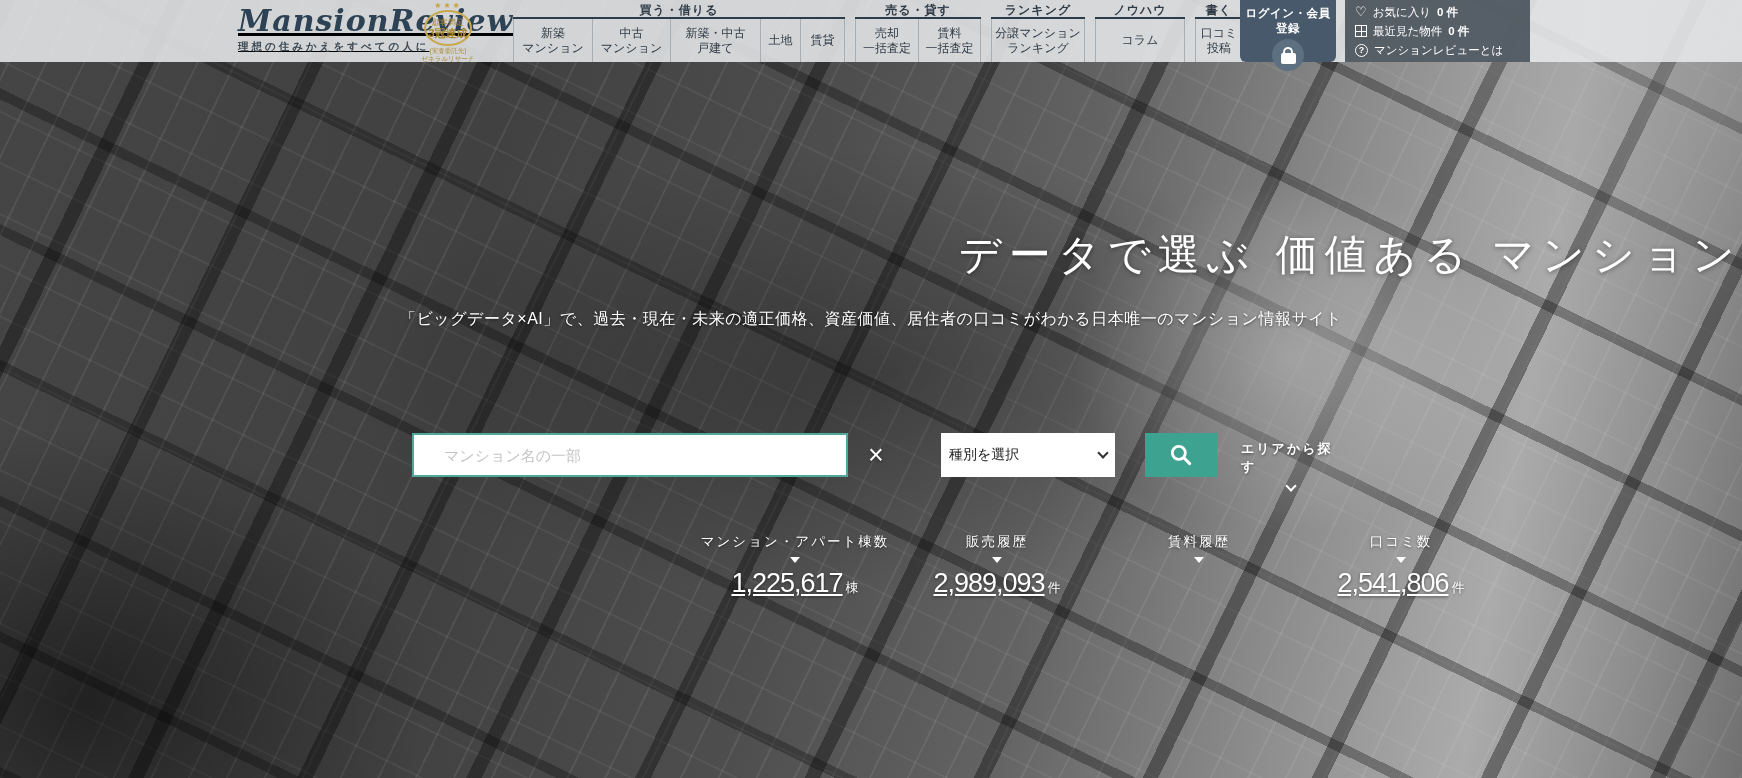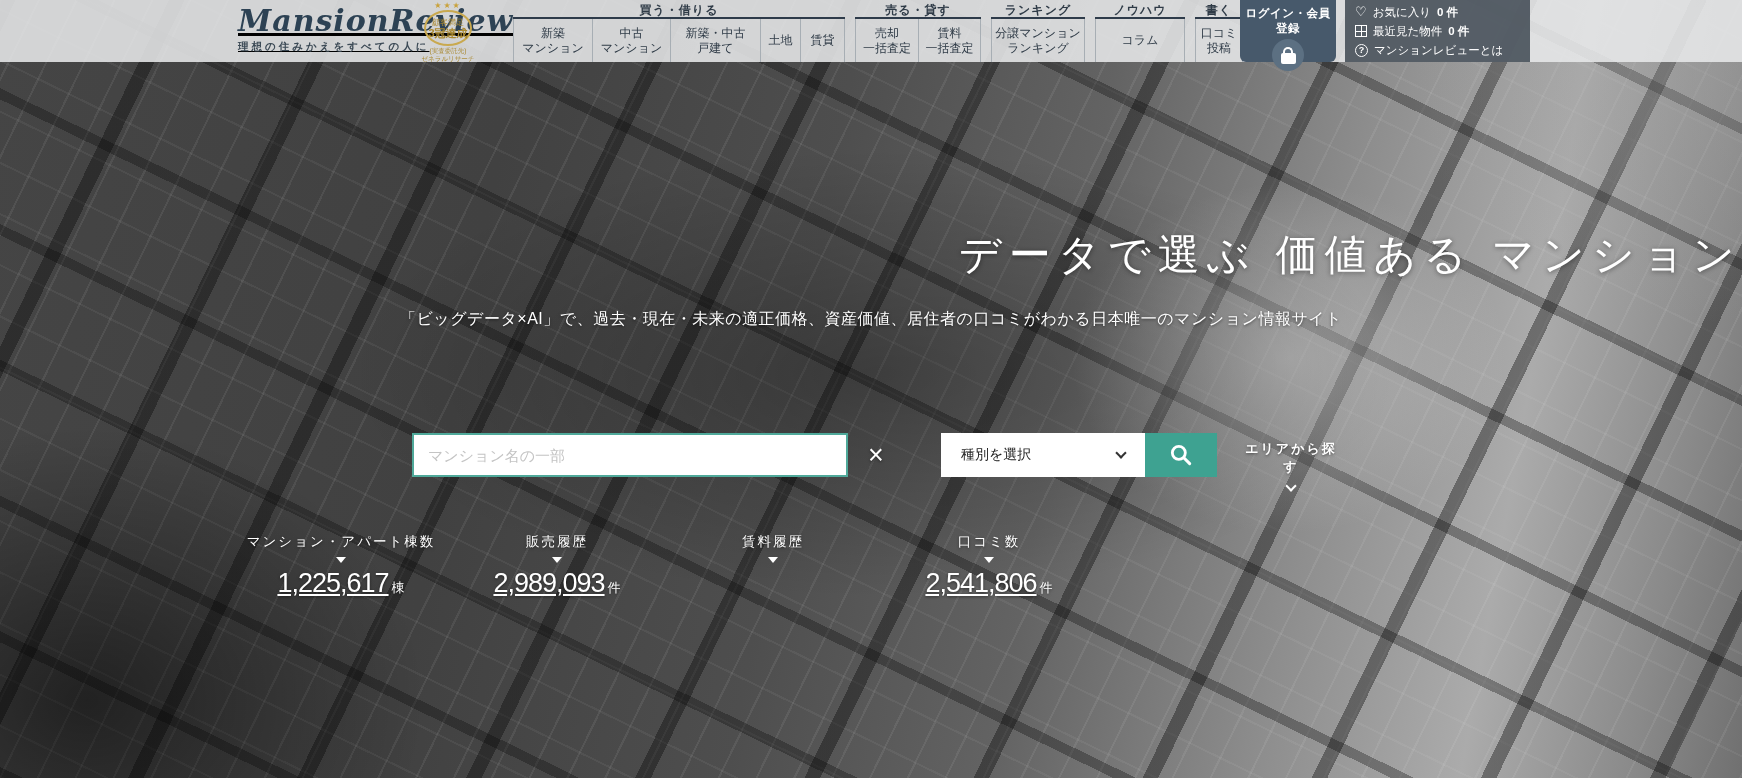--- a/index.html
+++ b/index.html
@@ -72,41 +72,41 @@
   
   .hero-title { position:absolute; top:227px; left:0; width:100%; margin:0; text-align:right;
     color:#fff; font-size:42px; font-weight:normal; letter-spacing:7px;
     text-shadow:0 1px 5px rgba(0,0,0,0.45); z-index:2; }
   .hero-subtitle { position:absolute; top:309px; left:0; width:100%; margin:0; text-align:center;
     color:#fff; font-size:16px; letter-spacing:0.5px; text-shadow:0 1px 3px rgba(0,0,0,0.55); z-index:2; }
 
   
   .search-row { position:absolute; top:433px; left:50%; margin-left:-630px; width:1260px; height:50px; z-index:3; }
   .search-input { position:absolute; left:171px; top:0; width:436px; height:44px;
-    border:2px solid #4fa99a; background:#fff; padding:0 14px; font-size:15px;
+    border:2px solid #4fa99a; background:#fff; padding:0 30px; font-size:15px;
     font-family:"Liberation Sans", sans-serif; color:#333; outline:none; }
   .search-input::placeholder { color:#c4c4c4; }
   .clear-btn { position:absolute; left:617px; top:4px; width:36px; height:36px; background:none; border:none;
     color:#fff; font-size:27px; line-height:36px; cursor:pointer; padding:0;
     text-shadow:0 1px 3px rgba(0,0,0,0.5); }
-  .type-select { position:absolute; left:700px; top:0; width:204px; height:44px; background:#fff;
-    display:flex; align-items:center; justify-content:space-between; padding:0 20px;
+  .type-select { position:absolute; left:700px; top:0; width:174px; height:44px; background:#fff;
+    display:flex; align-items:center; justify-content:space-between; padding:0 8px;
     font-size:14px; color:#222; cursor:pointer; }
   .chev { width:8px; height:8px; border-right:2px solid #333; border-bottom:2px solid #333;
     transform:rotate(45deg); margin-top:-5px; }
   .search-btn { position:absolute; left:904px; top:0; width:72px; height:44px; background:#3ea291;
     border:none; cursor:pointer; display:flex; align-items:center; justify-content:center; }
-  .area-link { position:absolute; left:1000px; top:7px; width:100px; text-align:center; color:#fff;
+  .area-link { position:absolute; left:1000px; top:7px; width:100px; text-align:left; color:#fff;
     font-size:13px; font-weight:bold; letter-spacing:2px; cursor:pointer;
     text-shadow:0 1px 3px rgba(0,0,0,0.5); }
   .area-link .chev { border-color:#fff; border-width:2.5px; display:block; margin:6px auto 0; }
 
   
   .stats { position:absolute; top:533px; left:50%; margin-left:-630px; width:1260px;
-    display:flex; justify-content:flex-start; gap:16px; z-index:2; }
+    display:flex; justify-content:flex-end; gap:2px; z-index:2; }
   .stat { width:200px; text-align:center; color:#fff; text-shadow:0 1px 3px rgba(0,0,0,0.5); }
   .stat-label { font-size:13.5px; letter-spacing:2px; white-space:nowrap; }
   .stat-caret { width:0; height:0; border-left:5px solid transparent; border-right:5px solid transparent;
     border-top:6px solid #fff; margin:6px auto 5px; }
   .stat-line { white-space:nowrap; }
   .stat-value { font-size:27px; letter-spacing:-1px; font-weight:normal;text-decoration:underline; }
   .stat-unit { font-size:13px; margin-left:3px; }
 </style>
 </head>
 <body>

